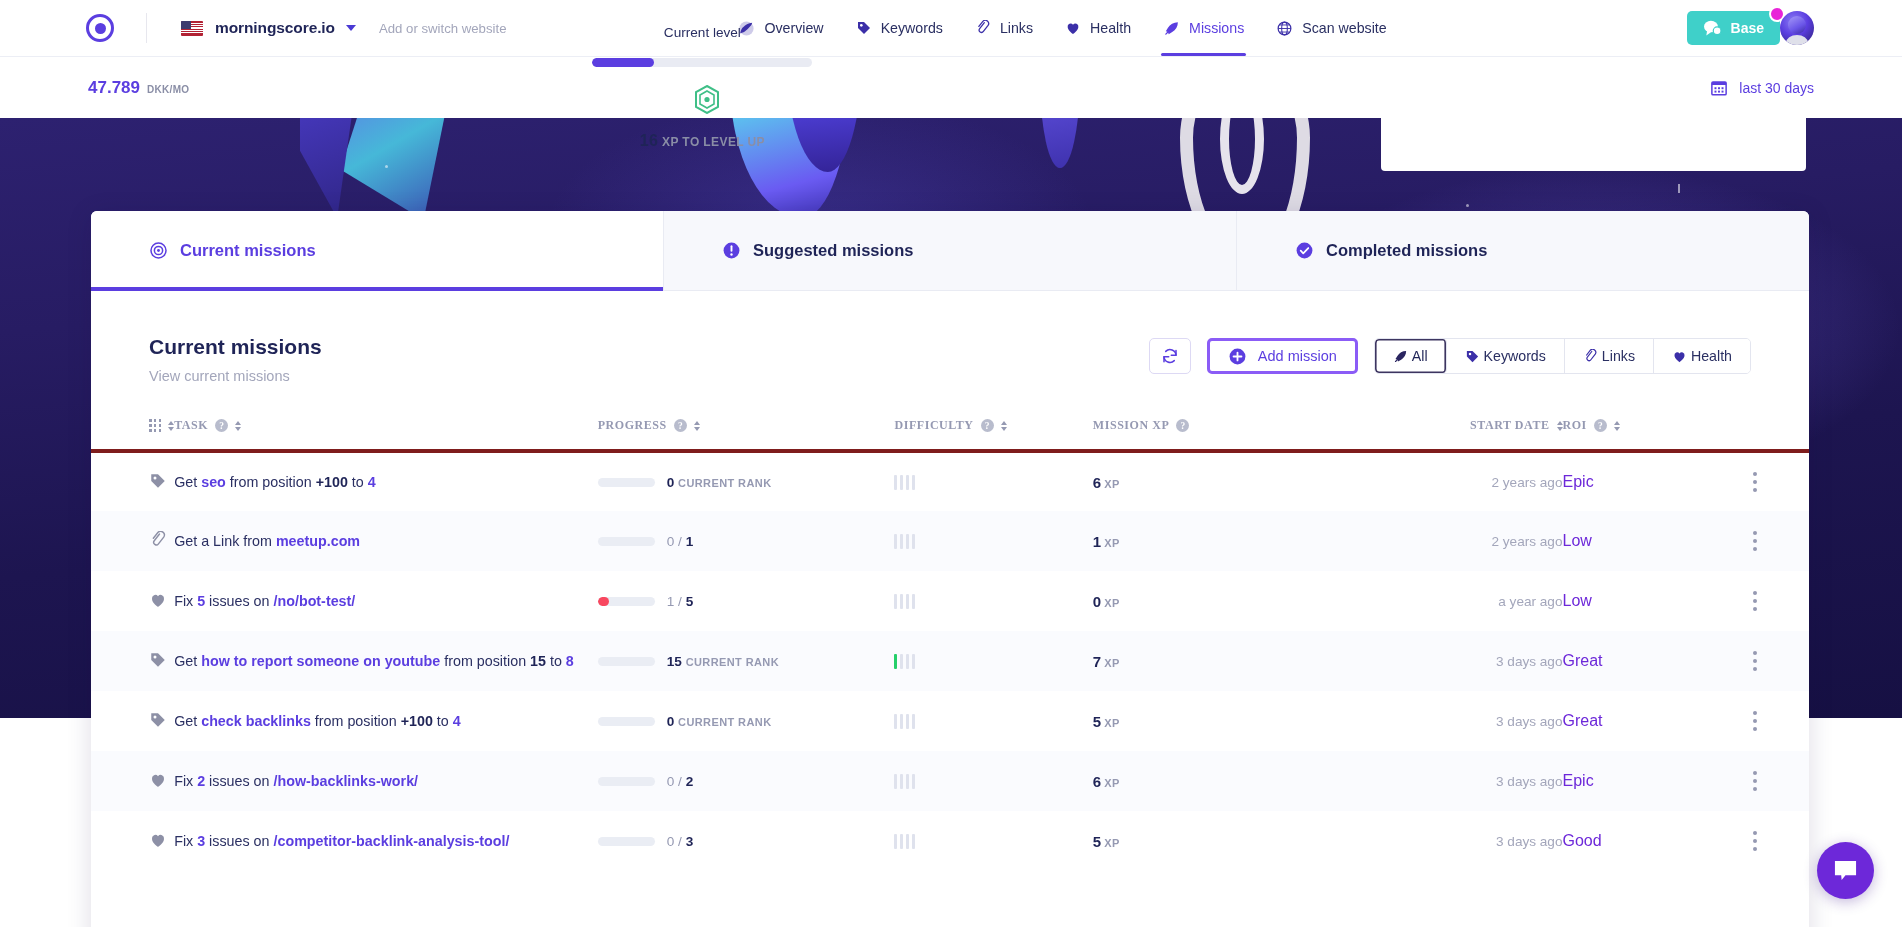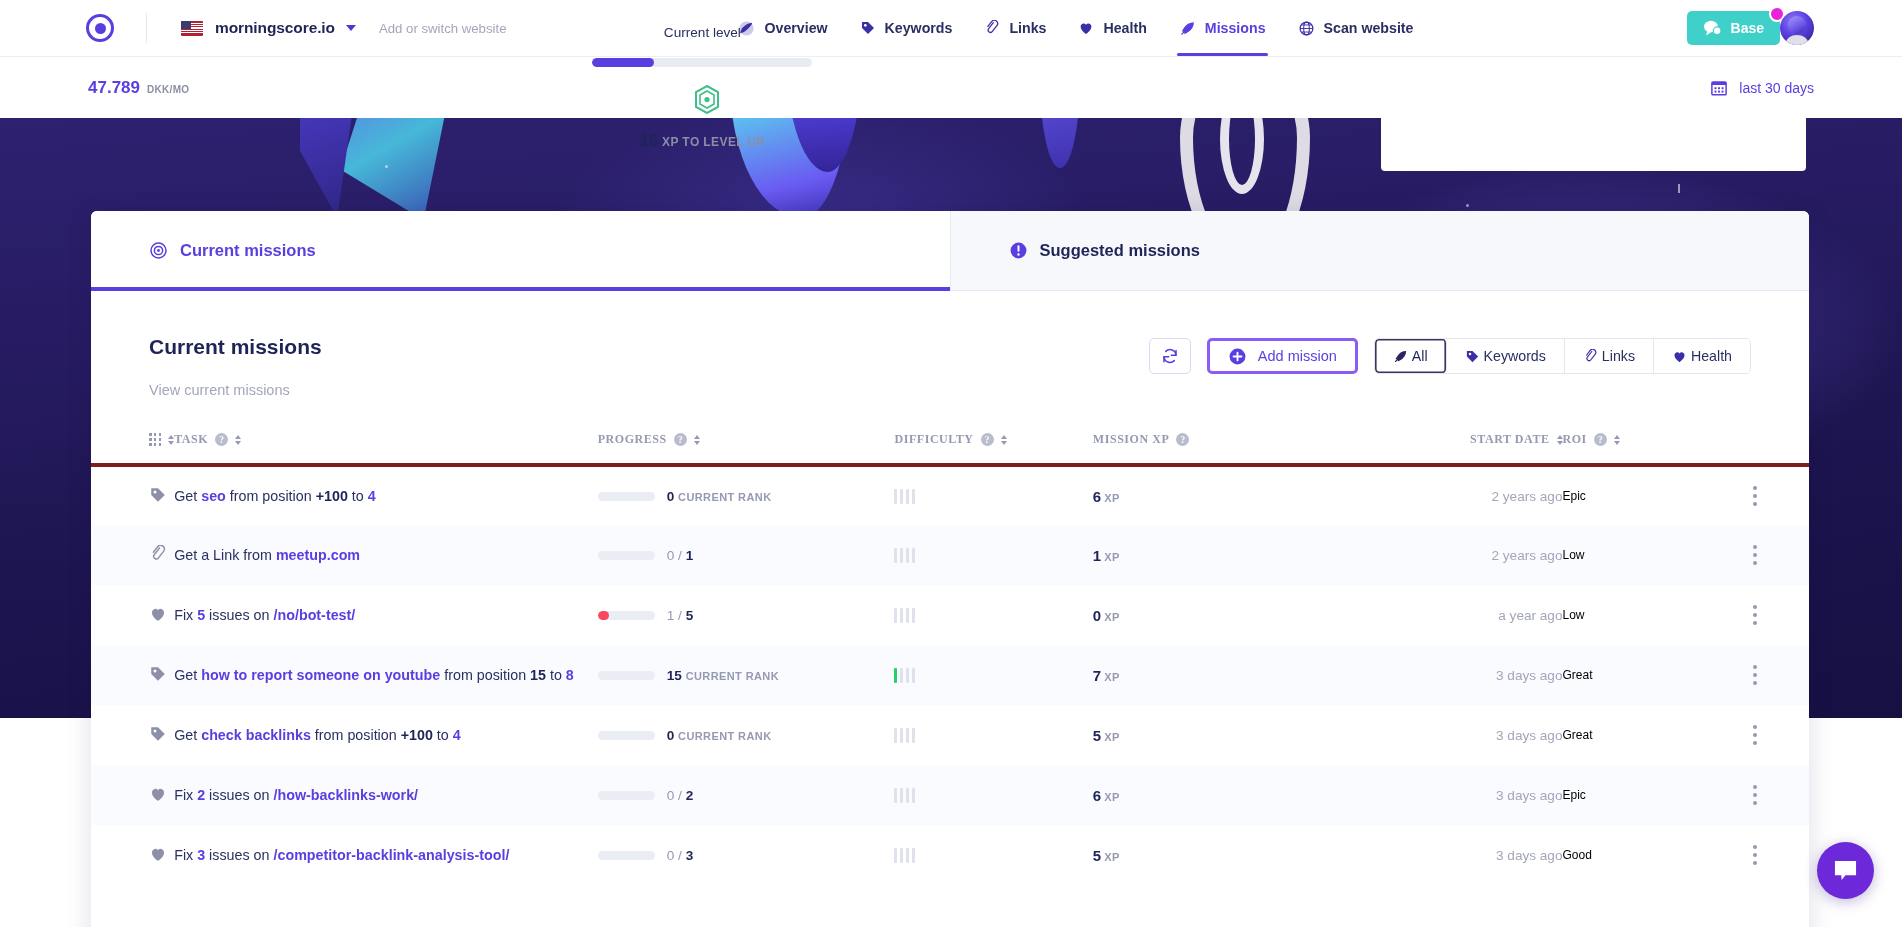--- a/index.html
+++ b/index.html
@@ -96,21 +96,21 @@
   .site-name { margin-left: 12px; font-size: 15.5px; font-weight: 700; color: #1f2457; letter-spacing: -0.1px; }
   .caret-dn {
     margin-left: 11px; width: 0; height: 0;
     border-left: 5.5px solid transparent; border-right: 5.5px solid transparent;
     border-top: 6px solid #4a3ad4;
   }
   .add-site { margin-left: 23px; font-size: 13.2px; color: #a3a6bb; }
   .mainnav { display: flex; align-items: center; margin-left: 216px; height: 56px; }
   .navitem {
     display: flex; align-items: center; gap: 9px; height: 56px;
-    padding: 0 16px; font-size: 14.2px; color: #2a2f62; position: relative; cursor: pointer; font-weight: bold;
+    padding: 0 16px; font-size: 14.2px; color: #2a2f62; position: relative; cursor: pointer;
   }
   .navitem.active { color: #5b3ee0; }
   .navitem.active::after {
     content: ""; position: absolute; left: 14px; right: 14px; bottom: 0;
     height: 3px; background: #5b3ee0; border-radius: 2px;
   }
   .navitem svg { display: block; }
   .topright { margin-left: auto; display: flex; align-items: center; margin-right: 88px; }
   .base-btn {
     display: flex; align-items: center; gap: 9px;
@@ -170,21 +170,21 @@
     background: #f7f8fc; border-right: 1px solid #e9ebf3; position: relative; cursor: pointer;
   }
   .tab:last-child { border-right: none; }
   .tab.active { background: #ffffff; color: #5b3ee0; }
   .tab.active::after {
     content: ""; position: absolute; left: 0; right: 0; bottom: -1px; height: 4px; background: #5b3ee0;
   }
 
   .card-head { display: flex; align-items: flex-start; padding: 44px 58px 0 58px; }
   .card-title { font-size: 21px; font-weight: 700; color: #1f2457; }
-  .card-sub { font-size: 14.5px; color: #a3a6bb; margin-top: 23px; }
+  .card-sub { font-size: 14.5px; color: #a3a6bb; margin-top: 9px; }
   .actions { margin-left: auto; display: flex; align-items: center; gap: 16px; margin-top: 3px; }
   .iconbtn {
     width: 42px; height: 36px; border: 1px solid #ddd9f4; border-radius: 5px;
     background: #ffffff; display: flex; align-items: center; justify-content: center; cursor: pointer;
   }
   .addbtn {
     height: 36px; border: 3px solid #8b5cf6; border-radius: 5px; background: #ffffff;
     display: flex; align-items: center; gap: 11px; padding: 0 18px;
     color: #5b3ee0; font-size: 14.5px; cursor: pointer;
   }
@@ -228,21 +228,21 @@
   th.c-date { width: 230px; text-align: right; }
   th.c-roi  { width: 140px; }
   th.c-menu { width: 110px; }
   th.c-date .thwrap { justify-content: flex-end; }
 
   tbody tr { height: 60px; }
   tbody tr:nth-child(even) { background: #fafbfe; }
   tbody td { font-size: 14.3px; color: #2a2f62; vertical-align: middle; }
   td.c-icon { padding-left: 58px; }
   td.c-date { text-align: right; color: #a3a6bb; font-size: 13.6px; }
-  td.c-roi { color: #000000; font-size: 12px; }
+  td.c-roi { color: #6d28d9; font-size: 16px; }
   .task-txt b { color: #5b3ee0; }
   .task-txt .dark { color: #1f2457; font-weight: 700; }
   .progwrap { display: flex; align-items: center; gap: 12px; }
   .progbar { width: 57px; height: 9px; background: #eaedf4; border-radius: 5px; overflow: hidden; }
   .progfill { height: 100%; background: #f8475f; border-radius: 5px; }
   .prognum { font-size: 13.6px; color: #9599b2; }
   .prognum b { color: #1f2457; font-weight: 700; }
   .prognum .cr { font-size: 11px; font-weight: 700; color: #9599b2; letter-spacing: 0.4px; }
   .bars { display: flex; gap: 3px; }
   .bars i { width: 3px; height: 15px; background: #dfe2ed; display: block; border-radius: 1px; }
@@ -409,20 +409,27 @@
       </svg>
       <span>Current missions</span>
     </div>
     <div class="tab">
       <svg width="19" height="19" viewBox="0 0 24 24">
         <circle cx="12" cy="12" r="10" fill="#5b3ee0"></circle>
         <rect x="10.8" y="5.5" width="2.4" height="8" rx="1.2" fill="#ffffff"></rect>
         <circle cx="12" cy="17" r="1.5" fill="#ffffff"></circle>
       </svg>
       <span>Suggested missions</span>
+    </div>
+    <div class="tab">
+      <svg width="19" height="19" viewBox="0 0 24 24">
+        <circle cx="12" cy="12" r="10" fill="#5b3ee0"></circle>
+        <path d="M7.2 12.3l3.2 3.2 6.4-6.6" fill="none" stroke="#ffffff" stroke-width="2.2" stroke-linecap="round" stroke-linejoin="round"></path>
+      </svg>
+      <span>Completed missions</span>
     </div>
   </div>
 
   <div class="card-head">
     <div>
       <div class="card-title">Current missions</div>
       <div class="card-sub">View current missions</div>
     </div>
     <div class="actions">
       <div class="iconbtn">

